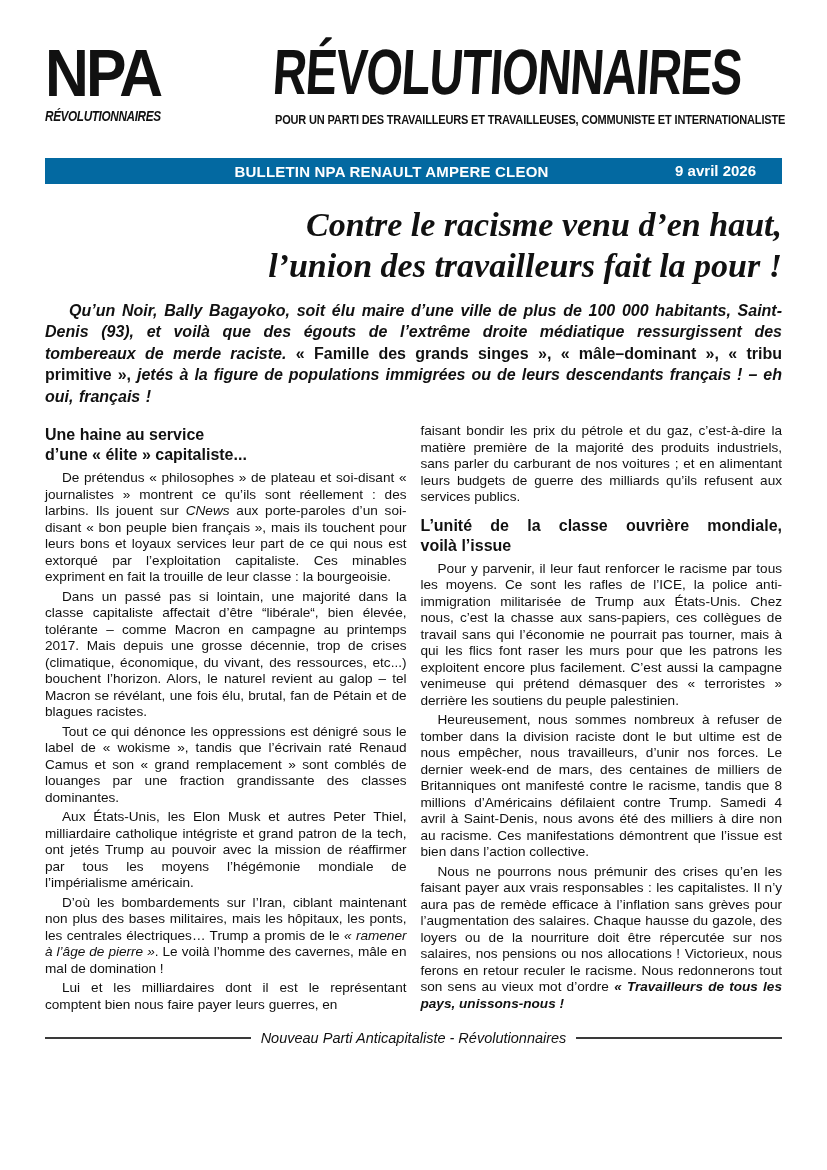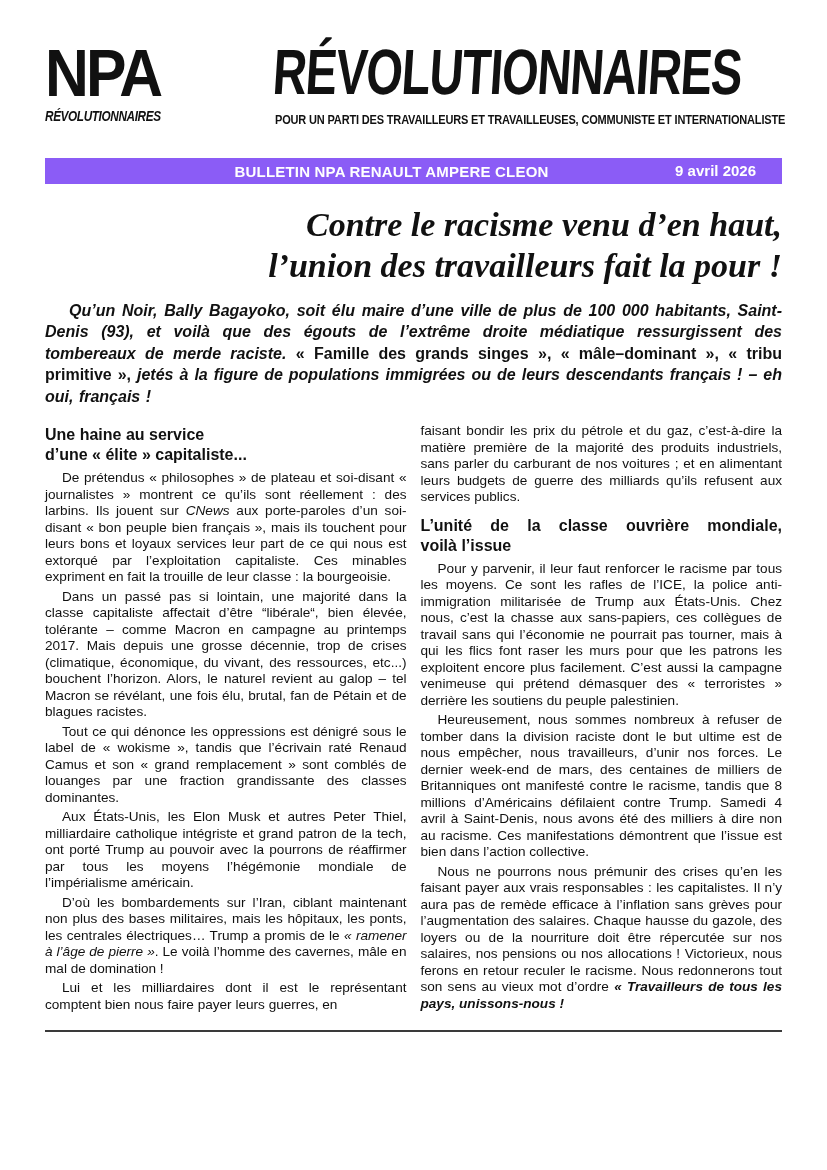--- a/index.html
+++ b/index.html
@@ -32,21 +32,21 @@
     transform: scaleX(0.735) skewX(-5deg); transform-origin: left top;
   }
   .masthead-subtitle {
     font-weight: 700; font-size: 13.5px; letter-spacing: -0.2px;
     white-space: nowrap; margin-top: 9px;
     transform: scaleX(0.815); transform-origin: left top;
   }
 
   
   .banner {
-    margin-top: 23px; height: 26px; background: #8b5cf6; color: #ffffff;
+    margin-top: 23px; height: 26px; background: #0369a1; color: #ffffff;
     position: relative; display: flex; align-items: center; justify-content: center;
   }
   .banner-title { font-weight: 700; font-size: 15px; letter-spacing: 0.2px; transform: translateX(-22px); }
   .banner-date { position: absolute; right: 26px; top: 4px; font-weight: 700; font-size: 15px; }
 
   
   .headline {
     margin-top: 20px; text-align: right;
     font-family: "Liberation Serif", serif;
     font-weight: 700; font-style: italic;
@@ -118,36 +118,37 @@
   <div class="columns">
 
     <div class="col">
       <div class="section first-heading">
         <span class="h-line">Une haine au service</span>
         <span class="h-line">d’une « élite » capitaliste...</span>
       </div>
       <p class="body"><span>De prétendus « philosophes » de plateau et soi-disant « journalistes » montrent ce qu’ils sont réellement : des larbins. Ils jouent sur </span><i class="inline-it">CNews</i><span> aux porte-paroles d’un soi-disant « bon peuple bien français », mais ils touchent pour leurs bons et loyaux services leur part de ce qui nous est extorqué par l’exploitation capitaliste. Ces minables expriment en fait la trouille de leur classe : la bourgeoisie.</span></p>
       <p class="body">Dans un passé pas si lointain, une majorité dans la classe capitaliste affectait d’être “libérale“, bien élevée, tolérante – comme Macron en campagne au printemps 2017. Mais depuis une grosse décennie, trop de crises (climatique, économique, du vivant, des ressources, etc...) bouchent l’horizon. Alors, le naturel revient au galop – tel Macron se révélant, une fois élu, brutal, fan de Pétain et de blagues racistes.</p>
       <p class="body">Tout ce qui dénonce les oppressions est dénigré sous le label de « wokisme », tandis que l’écrivain raté Renaud Camus et son « grand remplacement » sont comblés de louanges par une fraction grandissante des classes dominantes.</p>
-      <p class="body">Aux États-Unis, les Elon Musk et autres Peter Thiel, milliardaire catholique intégriste et grand patron de la tech, ont porté Trump au pouvoir avec la pourrons de réaffirmer par tous les moyens l’hégémonie mondiale de l’impérialisme américain.</p>
+      <p class="body">Aux États-Unis, les Elon Musk et autres Peter Thiel, milliardaire catholique intégriste et grand patron de la tech, ont jetés Trump au pouvoir avec la mission de réaffirmer par tous les moyens l’hégémonie mondiale de l’impérialisme américain.</p>
       <p class="body"><span>D’où les bombardements sur l’Iran, ciblant maintenant non plus des bases militaires, mais les hôpitaux, les ponts, les centrales électriques… Trump a promis de le </span><i class="inline-it">« ramener à l’âge de pierre »</i><span>. Le voilà l’homme des cavernes, mâle en mal de domination !</span></p>
       <p class="body">Lui et les milliardaires dont il est le représentant comptent bien nous faire payer leurs guerres, en</p>
     </div>
 
     <div class="col">
       <p class="body continuation">faisant bondir les prix du pétrole et du gaz, c’est-à-dire la matière première de la majorité des produits industriels, sans parler du carburant de nos voitures ; et en alimentant leurs budgets de guerre des milliards qu’ils refusent aux services publics.</p>
       <div class="section">
         <span class="h-just">L’unité de la classe ouvrière mondiale,</span>
         <span class="h-line">voilà l’issue</span>
       </div>
       <p class="body">Pour y parvenir, il leur faut renforcer le racisme par tous les moyens. Ce sont les rafles de l’ICE, la police anti-immigration militarisée de Trump aux États-Unis. Chez nous, c’est la chasse aux sans-papiers, ces collègues de travail sans qui l’économie ne pourrait pas tourner, mais à qui les flics font raser les murs pour que les patrons les exploitent encore plus facilement. C’est aussi la campagne venimeuse qui prétend démasquer des « terroristes » derrière les soutiens du peuple palestinien.</p>
       <p class="body">Heureusement, nous sommes nombreux à refuser de tomber dans la division raciste dont le but ultime est de nous empêcher, nous travailleurs, d’unir nos forces. Le dernier week-end de mars, des centaines de milliers de Britanniques ont manifesté contre le racisme, tandis que 8 millions d’Américains défilaient contre Trump. Samedi 4 avril à Saint-Denis, nous avons été des milliers à dire non au racisme. Ces manifestations démontrent que l’issue est bien dans l’action collective.</p>
       <p class="body"><span>Nous ne pourrons nous prémunir des crises qu’en les faisant payer aux vrais responsables : les capitalistes. Il n’y aura pas de remède efficace à l’inflation sans grèves pour l’augmentation des salaires. Chaque hausse du gazole, des loyers ou de la nourriture doit être répercutée sur nos salaires, nos pensions ou nos allocations ! Victorieux, nous ferons en retour reculer le racisme. Nous redonnerons tout son sens au vieux mot d’ordre </span><span class="slogan">« Travailleurs de tous les pays, unissons-nous !</span></p>
     </div>
 
   </div>
 
   <div class="footer">
     <span class="rule"></span>
+    <span class="footer-text">Nouveau Parti Anticapitaliste - Révolutionnaires</span>
     <span class="rule"></span>
   </div>
 
 </div>
 
 </body></html>

